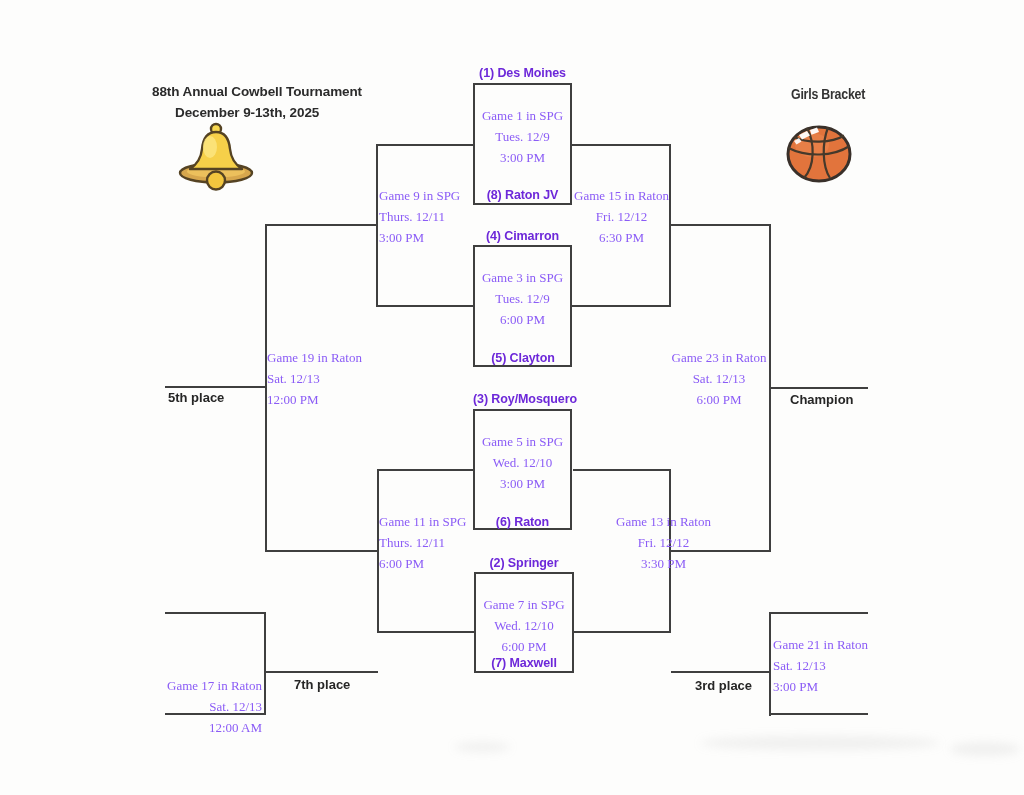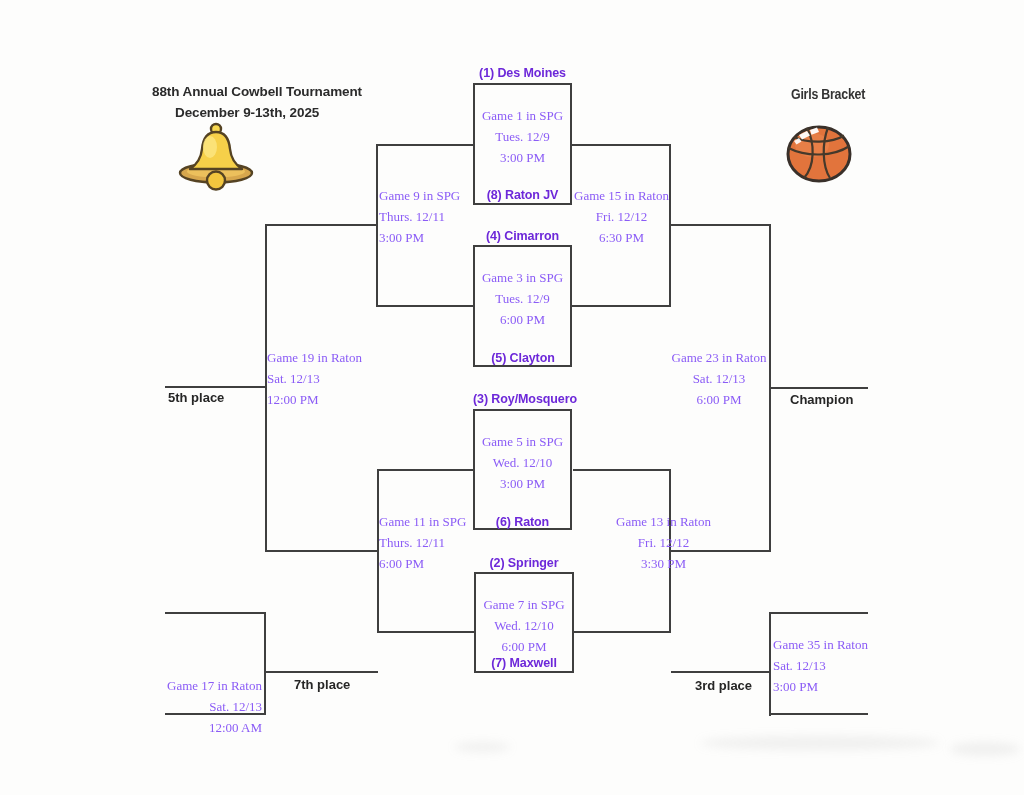--- a/index.html
+++ b/index.html
@@ -162,21 +162,21 @@
     <div>Game 23 in Raton</div>
     <div>Sat. 12/13</div>
     <div>6:00 PM</div>
   </div>
   <div class="sidetext right" style="left:162px;top:633px;width:100px;margin-top:42px;">
     <div>Game 17 in Raton</div>
     <div>Sat. 12/13</div>
     <div>12:00 AM</div>
   </div>
   <div class="sidetext" style="left:773px;top:634px;">
-    <div>Game 35 in Raton</div>
+    <div>Game 21 in Raton</div>
     <div>Sat. 12/13</div>
     <div>3:00 PM</div>
   </div>
 
   <div class="place" style="left:168px;top:390px;">5th place</div>
   <div class="place" style="left:294px;top:677px;">7th place</div>
   <div class="place" style="left:695px;top:678px;">3rd place</div>
   <div class="place" style="left:790px;top:392px;">Champion</div>
 
   <div class="smudge" style="left:700px;top:736px;width:240px;height:14px;"></div>

